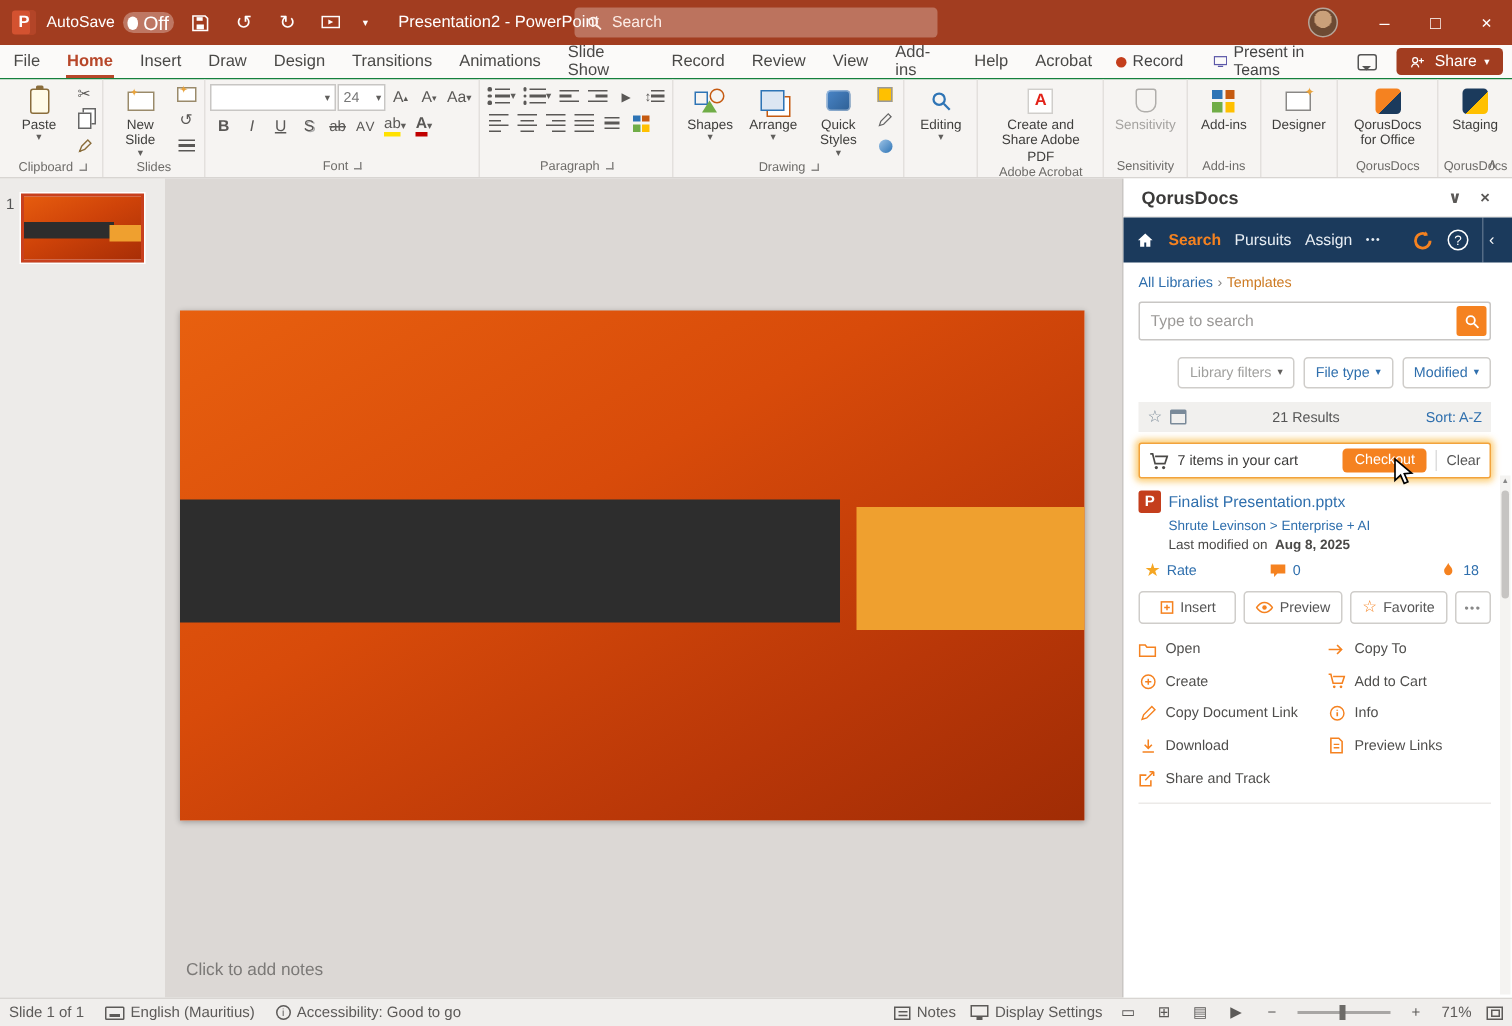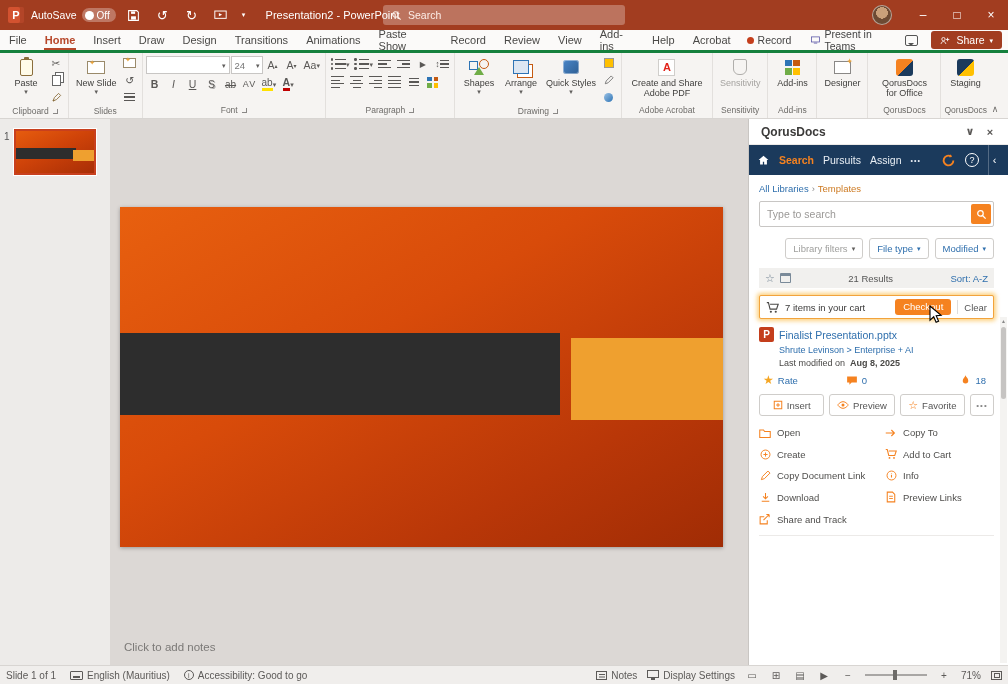--- a/index.html
+++ b/index.html
@@ -6,31 +6,31 @@
 html,body{width:1008px;height:684px;overflow:hidden}
 body{font-family:"Liberation Sans","DejaVu Sans",sans-serif;background:#fff;position:relative;font-size:11px;color:#3b3a39}
 .window{position:absolute;inset:0;display:flex;flex-direction:column}
 
 
 .titlebar{height:30px;background:#a23d20;display:flex;align-items:center;color:#fff;padding-left:8px;gap:7px;position:relative;flex:0 0 auto}
 .ppt-logo{width:16px;height:16px;background:#d35230;border-radius:2px;display:flex;align-items:center;justify-content:center;font-weight:bold;font-size:11px;color:#fff;box-shadow:inset -4px 0 0 rgba(0,0,0,.15)}
 .autosave{display:flex;align-items:center;gap:5px;font-size:10.5px}
 .pill{width:34px;height:14px;border-radius:7px;background:rgba(255,255,255,.3);display:flex;align-items:center;gap:3px;padding:0 3px}
 .knob{width:9px;height:9px;border-radius:50%;background:#fff}
-.pill span{font-size:10px;color:#fff}
+.pill span{font-size:13px;color:#fff}
 .tb-btn{width:22px;height:24px;display:flex;align-items:center;justify-content:center;font-size:13px;color:#fff;border-radius:2px}
 .tb-caret{font-size:7px;width:10px}
 .tb-title{margin-left:10px;font-size:11px;white-space:nowrap}
 .tb-search{position:absolute;left:50%;top:5px;transform:translateX(-50%);width:242px;height:20px;background:rgba(255,255,255,.28);border-radius:3px;display:flex;align-items:center;gap:6px;padding:0 8px;color:#fdeee8;font-size:10.5px}
 .tb-right{margin-left:auto;display:flex;align-items:center;height:100%}
 .avatar{width:20px;height:20px;border-radius:50%;background:radial-gradient(circle at 50% 38%,#caa07a 0 40%,#6d4a33 41% 100%);margin-right:14px;border:1px solid rgba(255,255,255,.5)}
 .winbtn{width:34px;height:30px;display:flex;align-items:center;justify-content:center;font-size:12px;color:#fff}
 
 
-.menubar{height:23px;background:#fbfaf9;display:flex;align-items:stretch;border-bottom:3px solid #15803d;flex:0 0 auto}
+.menubar{height:23px;background:#fbfaf9;display:flex;align-items:stretch;border-bottom:1px solid #15803d;flex:0 0 auto}
 .tab{padding:0 9px;display:flex;align-items:center;font-size:11px;color:#4a4947;cursor:default;position:relative}
 .tab.active{color:#b7472a;font-weight:bold}
 .tab.active:after{content:"";position:absolute;left:8px;right:8px;bottom:0;height:2.5px;background:#b7472a}
 .mb-right{margin-left:auto;display:flex;align-items:center;gap:6px;padding-right:6px}
 .mb-btn{display:flex;align-items:center;gap:4px;font-size:10.5px;color:#444;padding:2px 7px;border-radius:3px}
 .rec-dot{width:7px;height:7px;border-radius:50%;background:#c43e1c;display:inline-block}
 .share-btn{background:#a23d20;color:#fff;display:flex;align-items:center;gap:5px;font-size:10.5px;padding:3px 9px;border-radius:3px}
 .cmt-ic{width:13px;height:11px;border:1.3px solid #555;border-radius:2px;position:relative}
 .cmt-ic:after{content:"";position:absolute;left:2px;bottom:-4px;border:3px solid transparent;border-top-color:#555}
 
@@ -232,21 +232,21 @@
   </div>
 
   <div class="menubar">
     <span class="tab">File</span>
     <span class="tab active">Home</span>
     <span class="tab">Insert</span>
     <span class="tab">Draw</span>
     <span class="tab">Design</span>
     <span class="tab">Transitions</span>
     <span class="tab">Animations</span>
-    <span class="tab">Paste Show</span>
+    <span class="tab">Slide Show</span>
     <span class="tab">Record</span>
     <span class="tab">Review</span>
     <span class="tab">View</span>
     <span class="tab">Add-ins</span>
     <span class="tab">Help</span>
     <span class="tab">Acrobat</span>
     <div class="mb-right">
       <span class="mb-btn">
           <span class="rec-dot"></span>
           <span>Record</span>
@@ -542,20 +542,35 @@
               <span style="width:9px;height:9px;border-radius:50%;background:linear-gradient(135deg,#9dc3e6,#2e74b5);display:inline-block"></span>
             </span>
         </div>
       </div>
       <div class="grp-label">
           <span>Drawing</span>
           <span class="launcher"></span>
         </div>
     </div>
 
+    <div class="grp">
+      <div class="grp-row">
+        <div class="bigbtn">
+          <span class="bicon">
+            <svg width="15" height="15" viewBox="0 0 16 16">
+                <circle cx="6.5" cy="6.5" r="4" fill="none" stroke="#2e74b5" stroke-width="1.6"></circle>
+                <path d="M9.8 9.8 14 14" stroke="#2e74b5" stroke-width="1.6"></path>
+              </svg>
+          </span>
+          <span>Editing</span>
+          <span class="caret">▾</span>
+        </div>
+      </div>
+      <div class="grp-label"></div>
+    </div>
 
     <div class="grp">
       <div class="grp-row">
         <div class="bigbtn" style="max-width:84px">
           <span class="bicon">
               <span class="acroic">A</span>
             </span>
           <span>Create and Share Adobe PDF</span>
         </div>
       </div>

